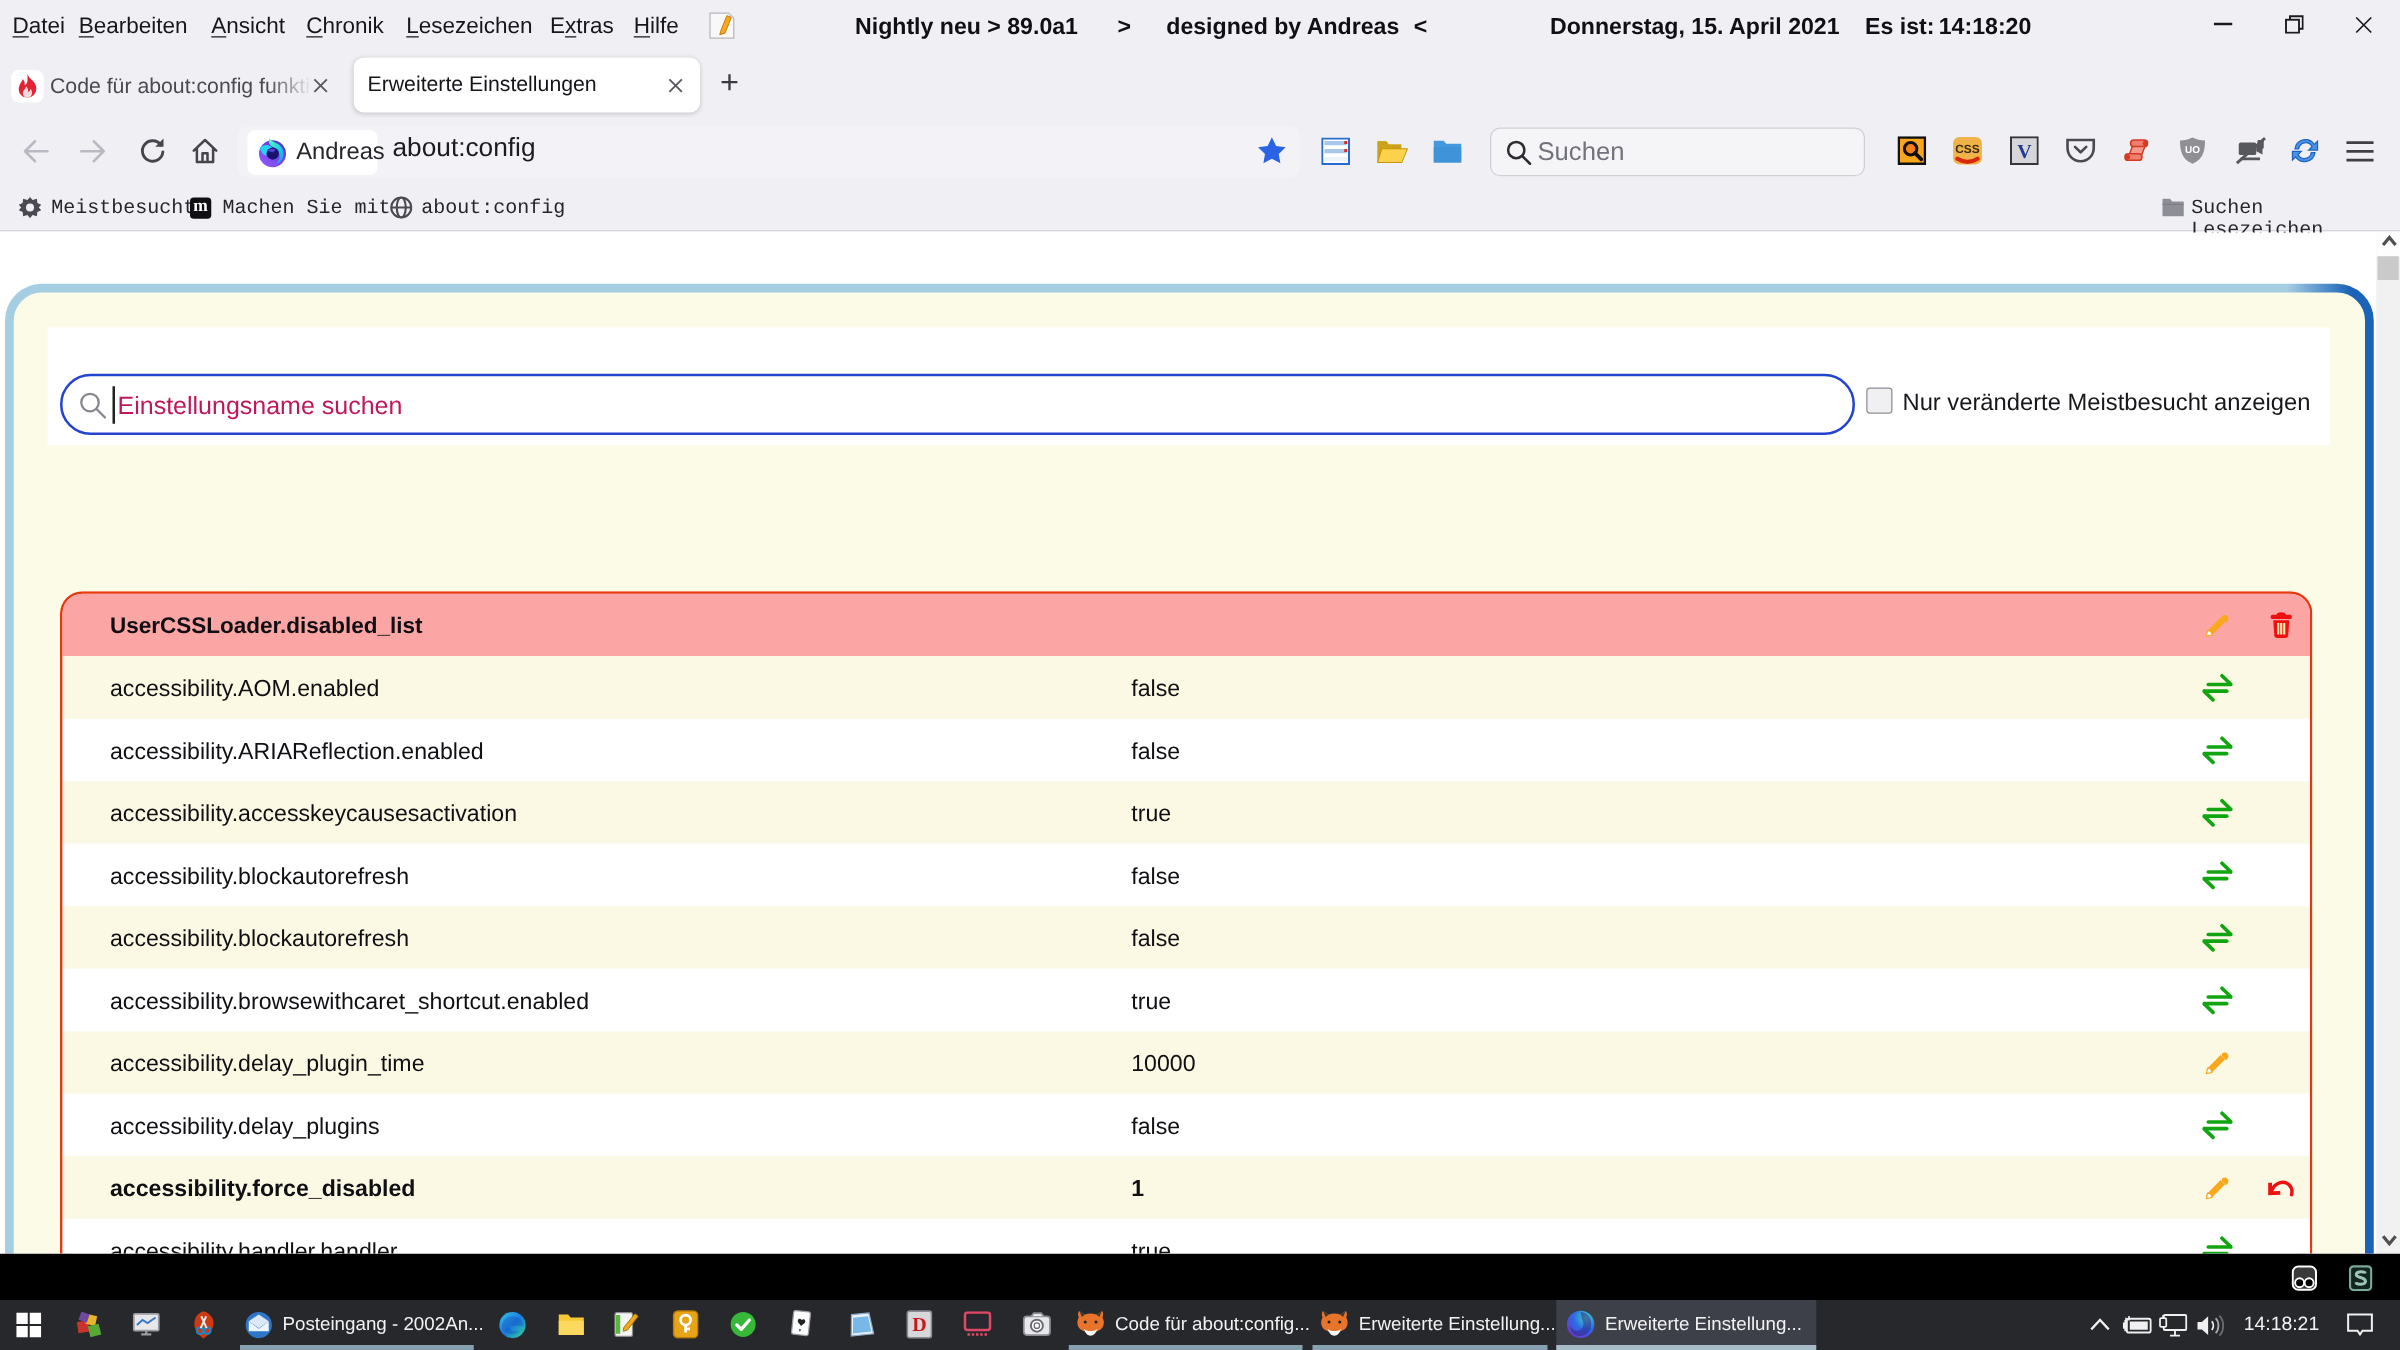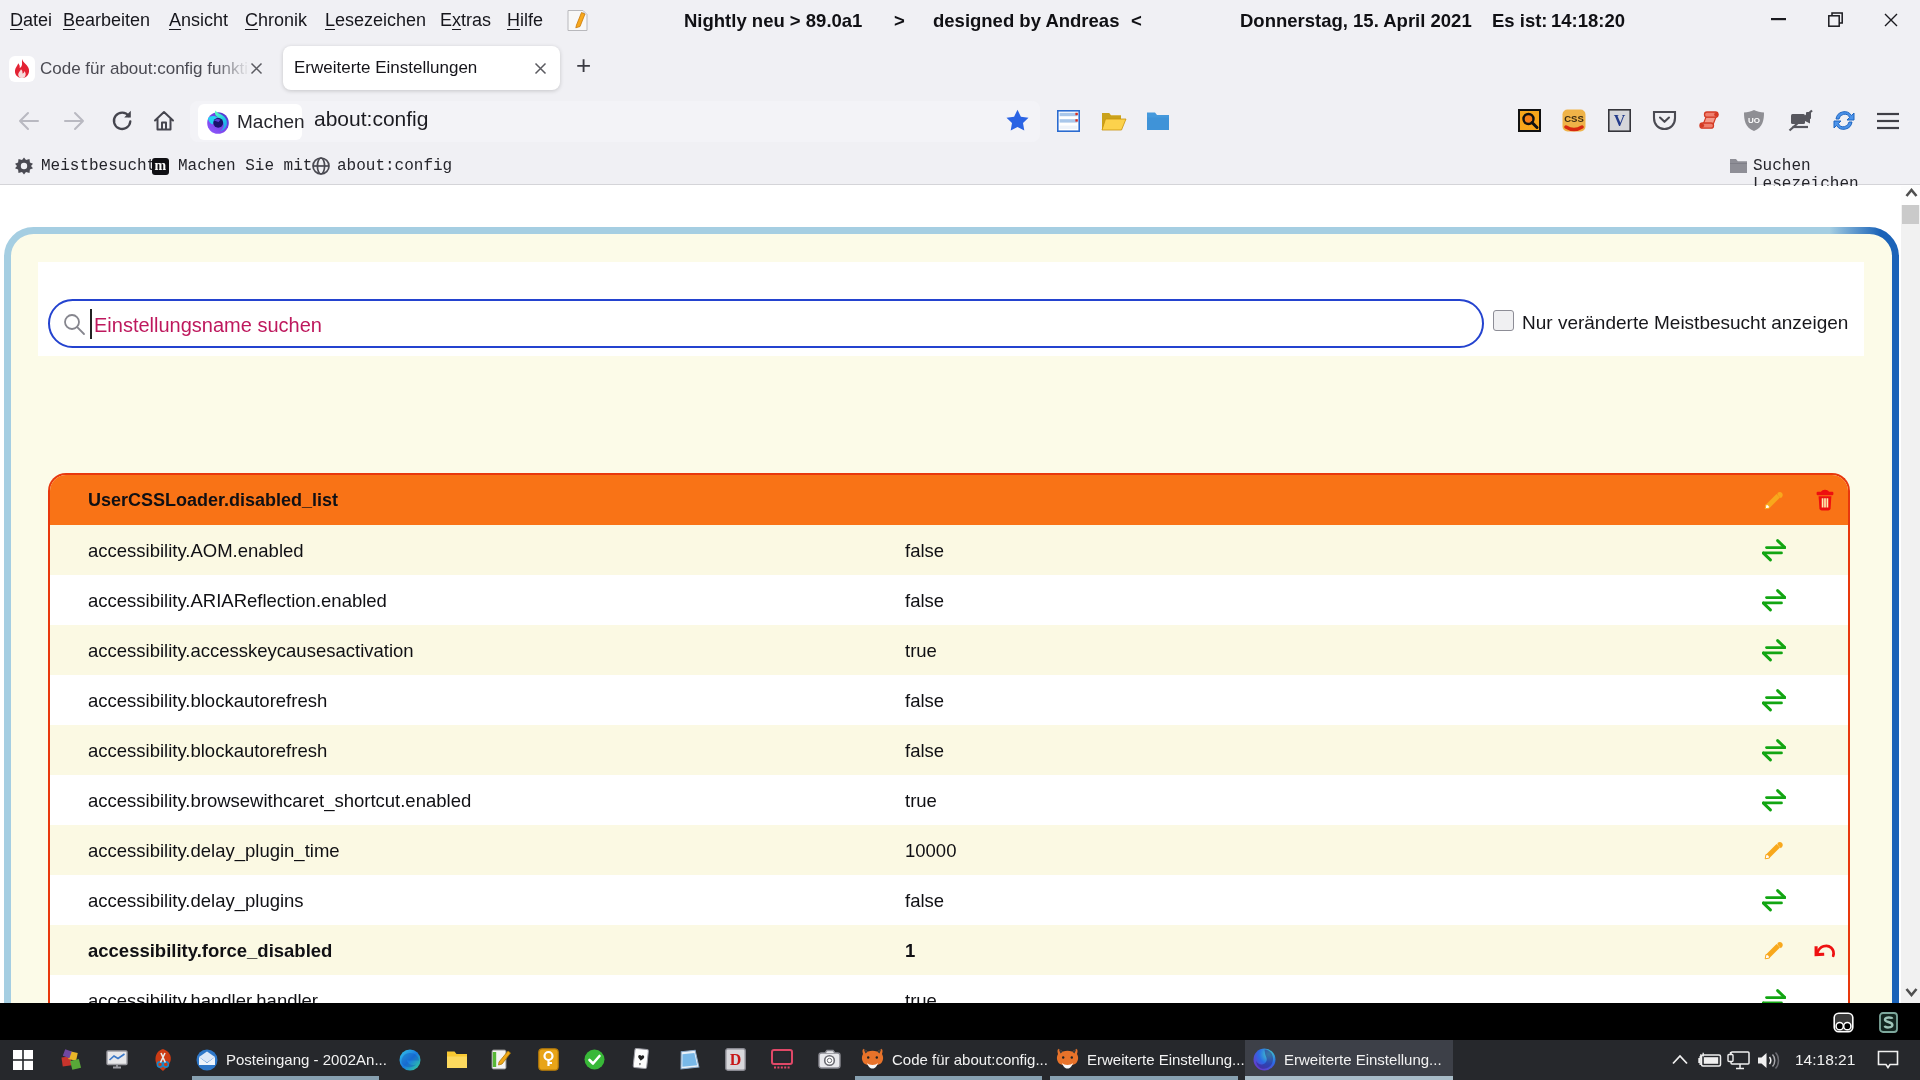--- a/index.html
+++ b/index.html
@@ -27,21 +27,21 @@
      border:2.5px solid #2443cf; border-radius:25px; }
   #checkbox { left:1493px; top:124px; width:21px; height:21px; background:#f0f0f2;
      border:1px solid #8d8d96; border-radius:3px; }
   #chklabel { left:1522px; top:126px; font-size:19px; color:#17171b; }
 
   
   #cfgtable { left:48px; top:287px; width:1802px; height:530px;
      border:2px solid #e8380d; border-bottom:none; border-radius:18px 18px 0 0;
      background:#fff; overflow:hidden; }
   .row { position:relative; width:100%; height:50px; }
-  .row.gold { background:#f97316;text-align:center; } .row.gold .rname { font-size:18px; }
+  .row.gold { background:#fca5a5;text-align:center; } .row.gold .rname { font-size:18px; }
   .row.pale { background:#fbf9e3; }
   .row.white{ background:#ffffff; }
   .rname { position:absolute; left:38px; top:15px; font-size:18.5px; color:#101014; }
   .rval  { position:absolute; left:855px; top:15px; font-size:18.5px; color:#101014; }
   .b { font-weight:700; }
   .ric1 { position:absolute; left:1712px; top:13px; width:24px; height:24px; }
   .ric2 { position:absolute; left:1763px; top:13px; width:24px; height:24px; }
 
   
   #sbar { left:1901px; top:186px; width:19px; height:817px; background:#f1f1f1; }
@@ -195,21 +195,21 @@
               <stop offset="0.6" stop-color="#7542e5"></stop>
               <stop offset="1" stop-color="#4a3bd0"></stop>
           </linearGradient>
         </defs>
         <circle cx="13" cy="14" r="10.8" fill="url(#ffpurp)"></circle>
         <path d="M10.5 1.5 C12 4 14.5 4.5 17 6 C20.5 8.2 22.5 11.5 21.8 15.5 C21.2 18.8 18.8 21.5 15.5 22 C19 19.5 19.5 15 17.5 12 C15.8 9.5 12.8 8.8 10.8 6.5 C9.8 5 9.8 3 10.5 1.5 Z" fill="url(#ffteal)"></path>
         <path d="M3 9 C5.5 6.5 9.5 6.2 12 8.3 C13.5 9.7 14 11.5 13.5 13 C11 10.5 7.5 12.5 8.3 15.5 C6 15.5 3.3 12.5 3 9 Z" fill="#24d3f2"></path>
         <circle cx="13.2" cy="13.8" r="4.9" fill="#19126e"></circle>
         <path d="M8.9 11.5 C10.5 9.8 13.5 9.5 15.5 10.8 L13.5 13 Z" fill="#5b3fd4"></path>
       </svg>
-      <span class="abs" style="left:39px;top:7px;font-size:19px;color:#26262c">Machen</span>
+      <span class="abs" style="left:39px;top:7px;font-size:19px;color:#26262c">Andreas</span>
     </div>
     <span class="abs" id="urltxt">about:config</span>
 
     <svg class="abs" style="left:1006px;top:14px" width="23" height="22" viewBox="0 0 23 22">
       <path d="M11.5 0.8 L14.9 7.7 L22.5 8.8 L17 14.1 L18.3 21.6 L11.5 18 L4.7 21.6 L6 14.1 L0.5 8.8 L8.1 7.7 Z" fill="#2a63e4"></path>
     </svg>
 
     <svg class="abs" style="left:1057px;top:15px" width="23" height="22" viewBox="0 0 23 22">
       <rect x="0.8" y="0.8" width="21.4" height="20.4" fill="#fff" stroke="#2a6bd0" stroke-width="1.6"></rect>
       <rect x="2.6" y="2.8" width="17.8" height="3.4" fill="#a9c7ea"></rect>
@@ -224,20 +224,27 @@
       <path d="M1 20 L1 3 L8 3 L10 5.5 L20 5.5 L20 9 L1 20" fill="#caa21c"></path>
       <path d="M4.5 9 L25 9 L20.5 20 L1 20 Z" fill="#fcd24c"></path>
       <path d="M4.5 9 L25 9 L20.5 20 L1 20 Z" fill="none" stroke="#c9920a" stroke-width="0.8"></path>
     </svg>
 
     <svg class="abs" style="left:1146px;top:15px" width="24" height="22" viewBox="0 0 24 22">
       <path d="M1 20 L1 2.5 L9 2.5 L11 5 L23 5 L23 20 Z" fill="#4599dc"></path>
       <path d="M1 7.5 L23 7.5 L23 20 L1 20 Z" fill="#3f93d8"></path>
     </svg>
 
+    <div class="abs" id="searchfield">
+      <svg class="abs" style="left:11px;top:8px" width="22" height="22" viewBox="0 0 22 22">
+        <circle cx="9" cy="9" r="6.5" stroke="#2c2c33" stroke-width="2" fill="none"></circle>
+        <path d="M13.8 13.8 L20 20" stroke="#2c2c33" stroke-width="2" stroke-linecap="round"></path>
+      </svg>
+      <span class="abs" style="left:37px;top:7px;font-size:20.5px;color:#72727c">Suchen</span>
+    </div>
 
     <svg class="abs" style="left:1518px;top:14px" width="23" height="23" viewBox="0 0 23 23">
       <rect x="1" y="1" width="21" height="21" fill="#f8a61b" stroke="#111" stroke-width="2"></rect>
       <circle cx="10.5" cy="10" r="5" fill="#f87f18" stroke="#111" stroke-width="2.4"></circle>
       <path d="M14 13.5 L19 18.5" stroke="#111" stroke-width="3" stroke-linecap="round"></path>
     </svg>
     <svg class="abs" style="left:1562px;top:14px" width="24" height="23" viewBox="0 0 24 23">
       <rect x="0.5" y="0.5" width="23" height="22" rx="5" fill="#efb348"></rect>
       <path d="M4 18 Q12 23 20 18" stroke="#d8290f" stroke-width="3.4" fill="none" stroke-linecap="round"></path>
       <text x="12" y="13" font-size="9.5" font-weight="bold" text-anchor="middle" fill="#3d2c12" font-family="Liberation Sans">CSS</text>

